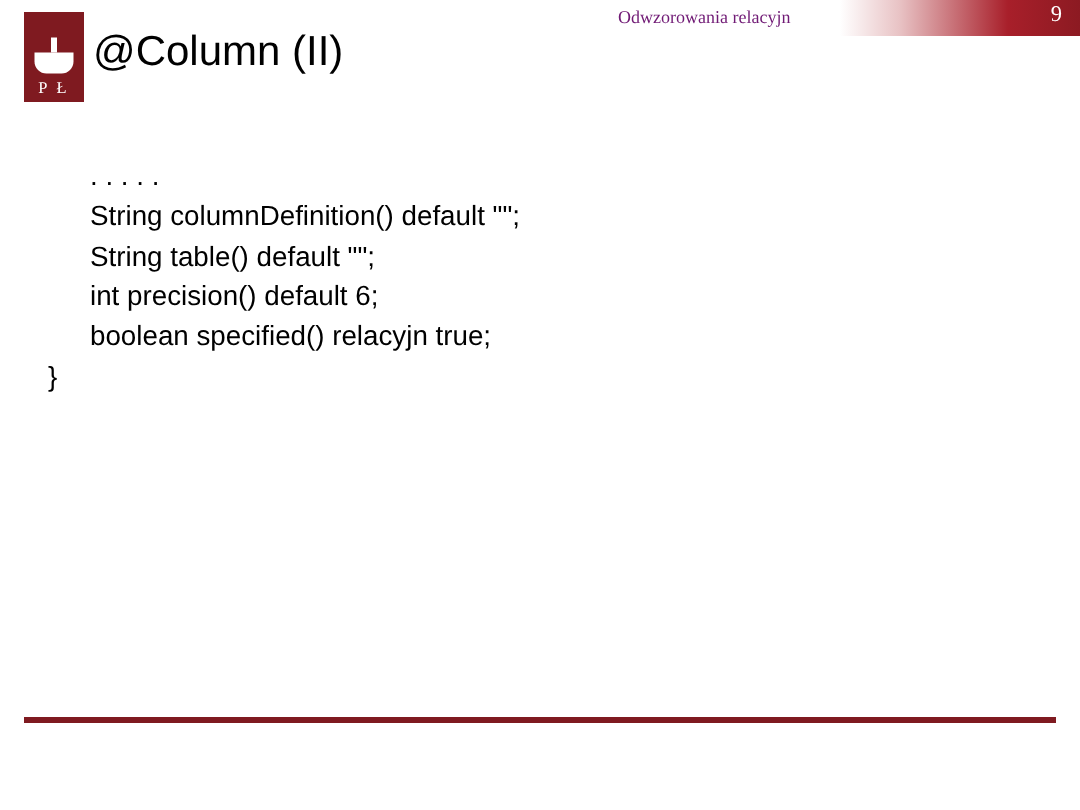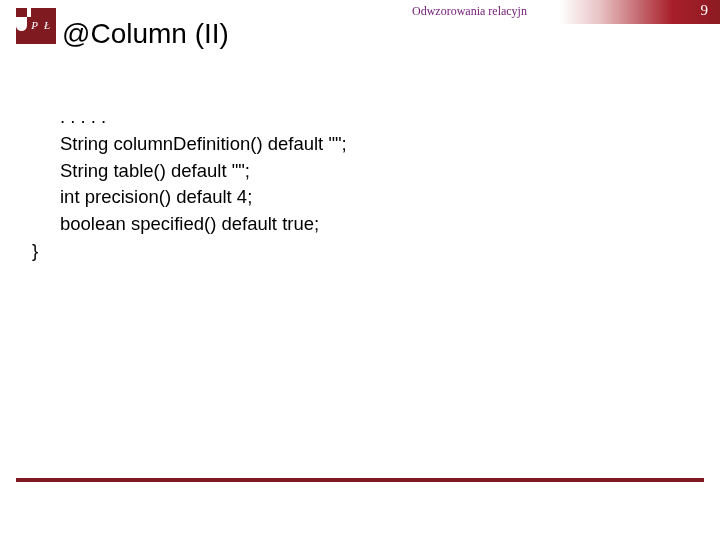--- a/index.html
+++ b/index.html
@@ -11,22 +11,22 @@
   }
   .page-num {
     position: absolute; top: 2px; right: 12px; font-family: "Times New Roman", serif;
     font-size: 15px; color: #ffffff;
   }
   .header-label {
     position: absolute; top: 4px; left: 412px; font-family: "Times New Roman", serif;
     font-size: 12px; color: #701a75;
   }
   .logo-block {
-    position: absolute; top: 8px; left: 16px; width: 40px; height: 36px;
-    background: #7f1a20; display: flex; align-items: center; justify-content: flex-end; font-style: italic;
+    position: absolute; top: 8px; left: 16px; width: 40px; height: 60px;
+    background: #7f1a20; display: flex; flex-direction: column; align-items: center; justify-content: flex-end;
   }
   .logo-boat { width: 26px; height: 14px; background: #fff; border-radius: 0 0 8px 8px; margin-bottom: 4px; position: relative; }
   .logo-boat::before { content:""; position:absolute; left:11px; top:-10px; width:4px; height:10px; background:#fff; }
   .logo-pl { color:#fff; font-family:"Times New Roman",serif; font-size:11px; letter-spacing:6px; padding-left:4px; margin-bottom:3px; }
   .title {
     position: absolute; top: 18px; left: 62px;
     font-size: 28px; color: #000;
   }
   .code {
     position: absolute; top: 104px; left: 32px;
@@ -52,20 +52,20 @@
     <div class="logo-boat"></div>
     <div class="logo-pl">PŁ</div>
   </div>
 
   <div class="title">@Column (II)</div>
 
   <div class="code">
     <span class="indent">. . . . .</span>
     <span class="indent">String columnDefinition() default "";</span>
     <span class="indent">String table() default "";</span>
-    <span class="indent">int precision() default 4;</span>
-    <span class="indent">boolean specified() default true;</span>
+    <span class="indent">int precision() default 6;</span>
+    <span class="indent">boolean specified() relacyjn true;</span>
     <span class="close-brace">}</span>
   </div>
 
   <div class="bottom-line"></div>
 
 </div>
 
 </body></html>

